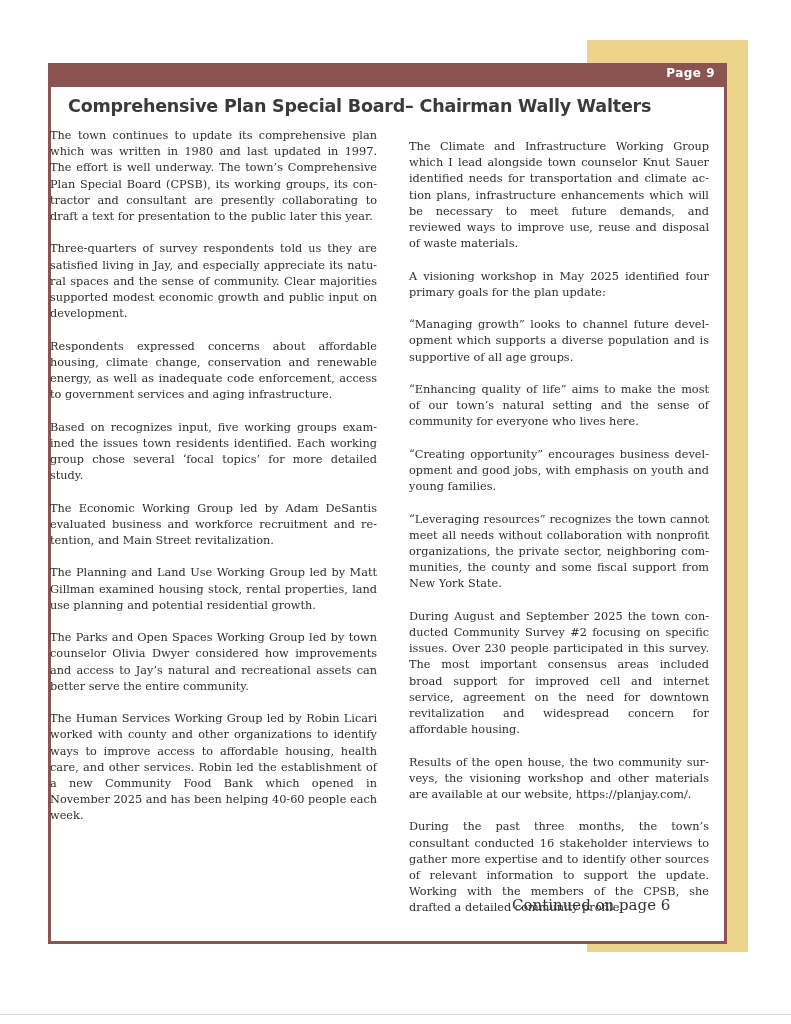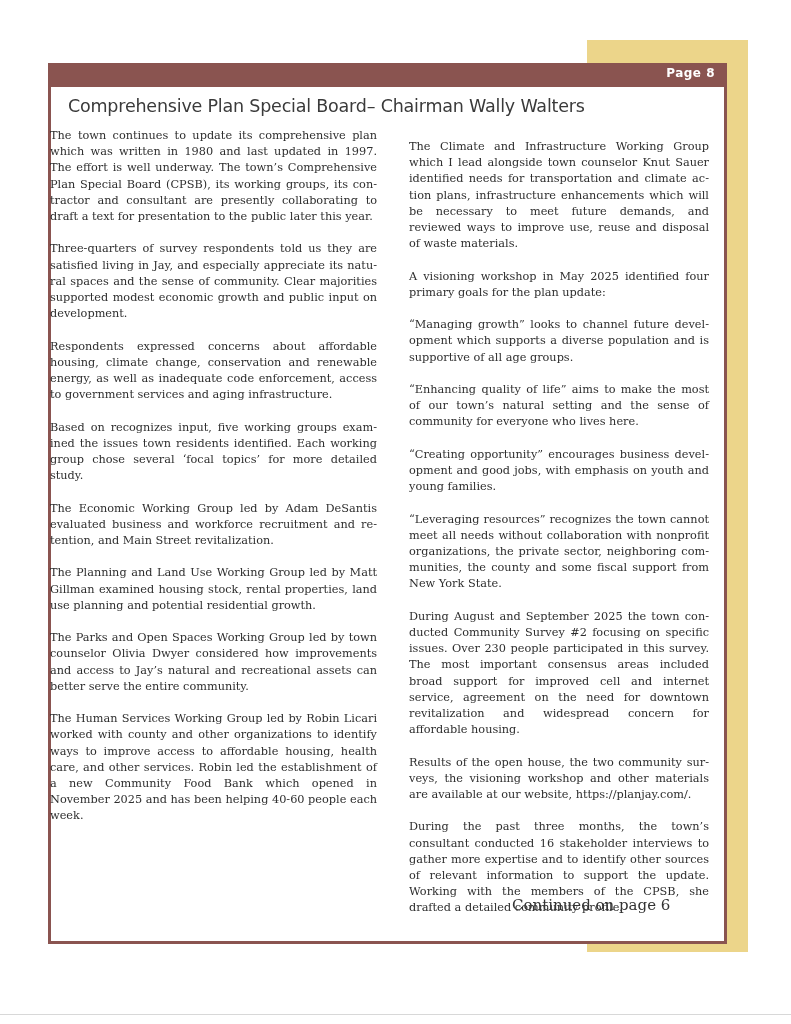--- a/index.html
+++ b/index.html
@@ -23,21 +23,21 @@
     position:absolute; left:48px; top:63px; width:679px; height:24px;
     background:#8a5450;
   }
   .page-label {
     position:absolute; right:12px; top:3px;
     color:#ffffff; font-family:"DejaVu Sans", sans-serif; font-weight:bold;
     font-size:12px; letter-spacing:0.5px;
   }
   .headline {
     position:absolute; left:68px; top:96px;
-    font-family:"DejaVu Sans", sans-serif; font-weight:normal;
+    font-family:"DejaVu Sans", sans-serif; font-weight:bold;
     font-size:17.5px; color:#3a3a3a; letter-spacing:-0.2px;
     white-space:nowrap;
   }
   .column {
     position:absolute; top:128px; width:327px;
     font-size:11.3px; line-height:16.2px; color:#2e2e2e;
     text-align:justify; hyphens:manual;
   }
   .col-left { left:50px; }
   .col-right { left:409px; width:300px;margin-top:11px; }
@@ -50,21 +50,21 @@
     position:absolute; left:0; top:1014px; width:791px; height:1px;
     background:#d8d8d8;
   }
 </style>
 </head>
 <body>
 
 <div class="gold-backdrop"></div>
 <div class="page-frame"></div>
 <div class="header-bar">
-  <span class="page-label">Page 8</span>
+  <span class="page-label">Page 9</span>
 </div>
 
 <h1 class="headline" style="margin:0;">Comprehensive Plan Special Board– Chairman Wally Walters</h1>
 
 <div class="column col-left">
   <p>The town continues to update its comprehensive plan which was written in 1980 and last updated in 1997. The effort is well underway. The town’s Comprehensive Plan Special Board (CPSB), its working groups, its con­tractor and consultant are presently collaborating to draft a text for presentation to the public later this year.</p>
   <p>Three-quarters of survey respondents told us they are satisfied living in Jay, and especially appreciate its natu­ral spaces and the sense of community. Clear majorities supported modest economic growth and public input on development.</p>
   <p>Respondents expressed concerns about affordable housing, climate change, conservation and renewable energy, as well as inadequate code enforcement, access to government services and aging infrastructure.</p>
   <p>Based on recognizes input, five working groups exam­ined the issues town residents  identified. Each working group chose several ‘focal topics’ for more detailed study.</p>
   <p>The Economic Working Group led by Adam DeSantis evaluated business and workforce recruitment and re­tention, and Main Street revitalization.</p>

